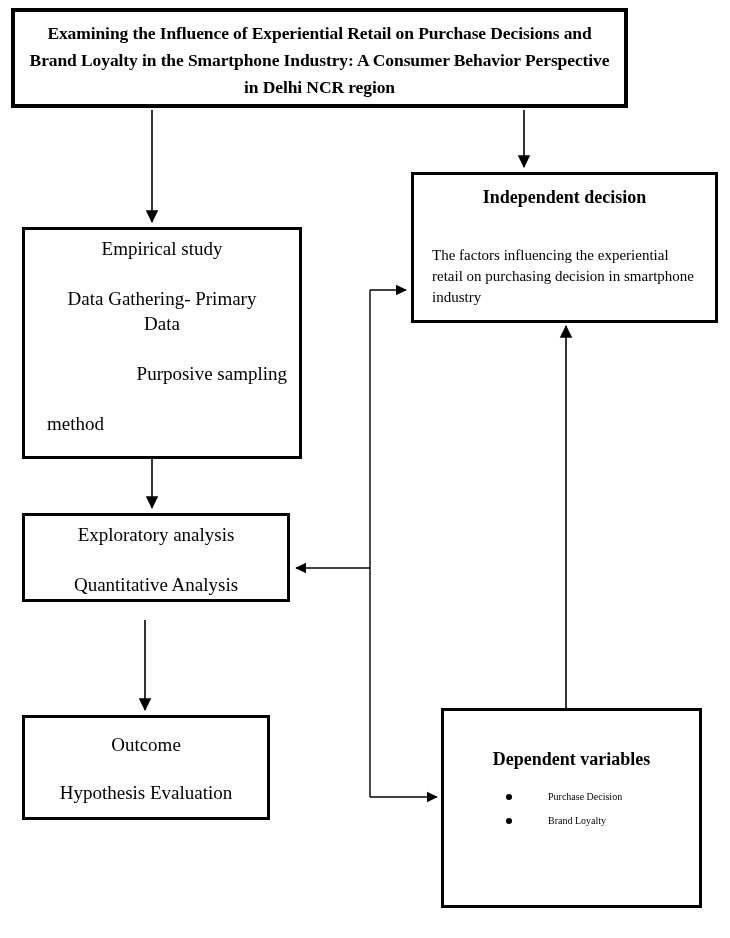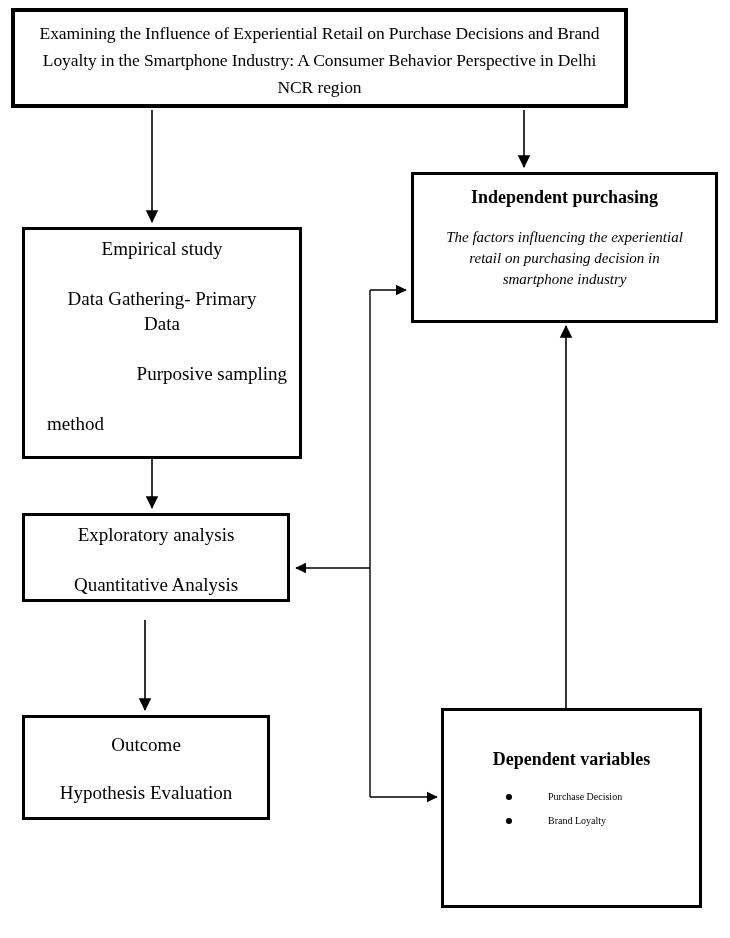--- a/index.html
+++ b/index.html
@@ -48,21 +48,21 @@
     width: 617px;
     height: 100px;
     border-width: 4px;
   }
   .title-text {
     position: absolute;
     left: 0;
     right: 0;
     top: 8px;
     text-align: center;
-    font-weight: normal;
+    font-weight: bold;
     font-size: 17.5px;
     line-height: 27px;
     padding: 0 14px;
     box-sizing: border-box;
     letter-spacing: -0.1px;
   }
 
   
   #node-empirical {
     left: 22px;
@@ -140,27 +140,25 @@
     top: 10px;
     text-align: center;
     font-weight: bold;
     font-size: 18px;
     line-height: 24px;
   }
   .iv-body {
     position: absolute;
     left: 0;
     right: 0;
-    top: 52px;
-    text-align: center;
+    top: 70px;
     font-size: 15px;
     line-height: 21px;
     padding: 0 18px;
     box-sizing: border-box;
-    font-style: italic;
   }
 
   
   #node-dependent {
     left: 441px;
     top: 708px;
     width: 261px;
     height: 200px;
     text-decoration: underline;
   }
@@ -276,21 +274,21 @@
 
   <div class="node" id="node-outcome">
     <div class="node-inner">
       <div class="out-line" id="out-l1">Outcome</div>
       <div class="out-line" id="out-l2">Hypothesis Evaluation</div>
     </div>
   </div>
 
   <div class="node" id="node-independent">
     <div class="node-inner">
-      <div class="iv-heading">Independent purchasing</div>
+      <div class="iv-heading">Independent decision</div>
       <div class="iv-body">The factors influencing the experiential retail on purchasing decision in smartphone industry</div>
     </div>
   </div>
 
   <div class="node" id="node-dependent">
     <div class="node-inner">
       <div class="dv-heading">Dependent variables</div>
       <ul class="dv-list">
         <li>
           <span class="dv-bullet"></span>

